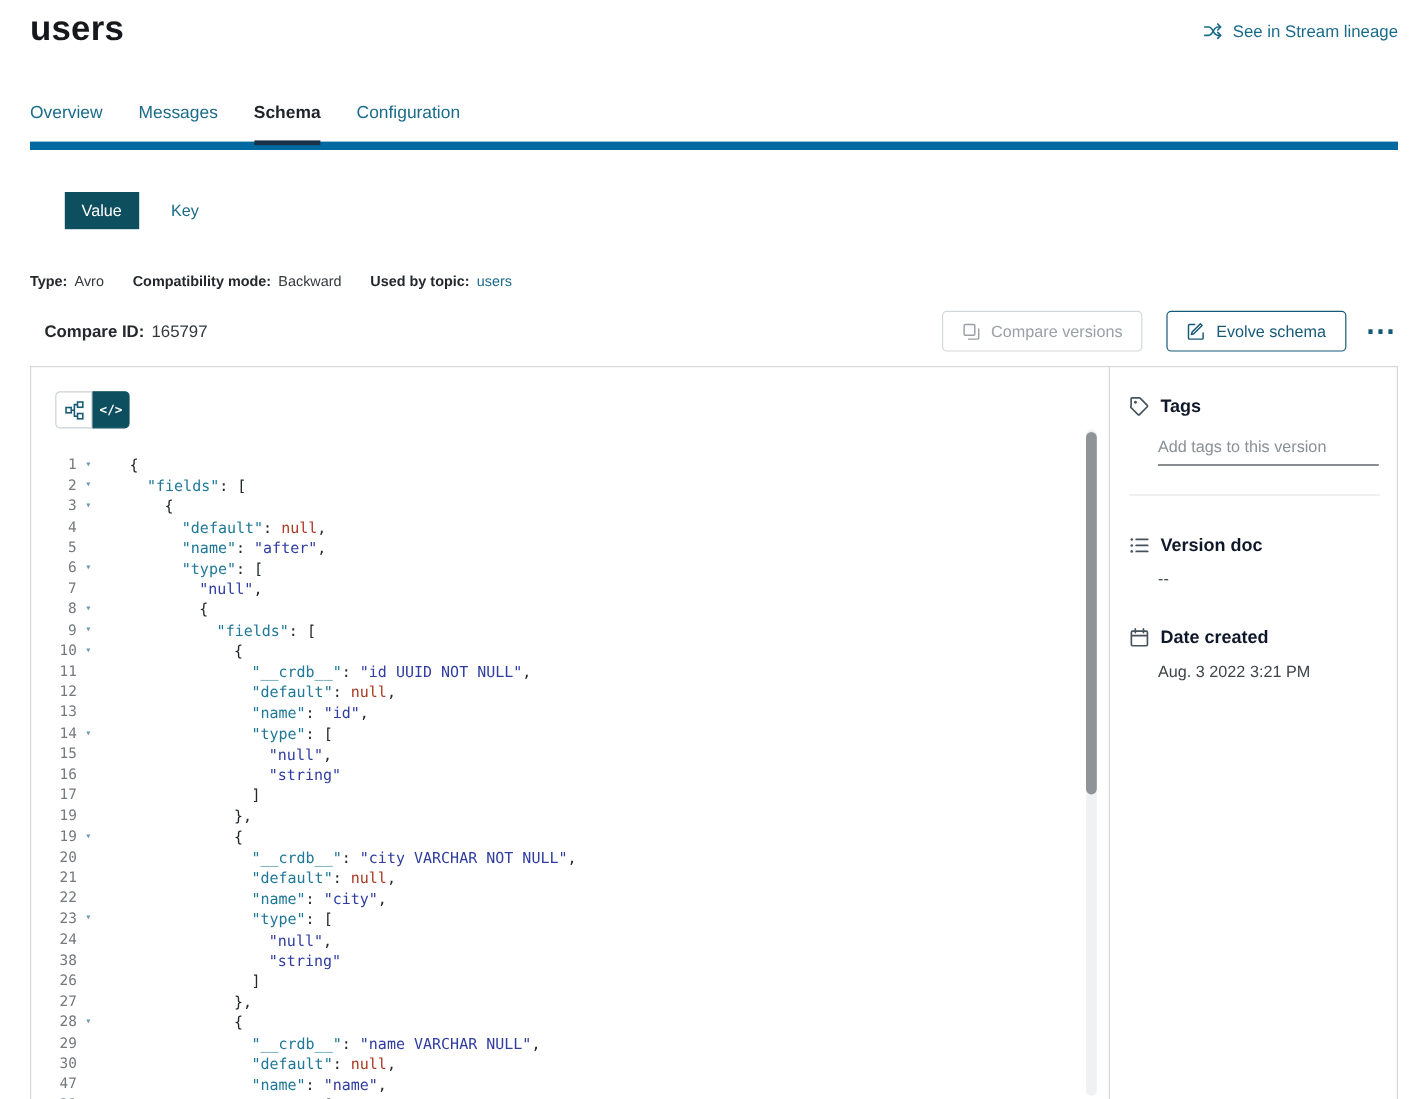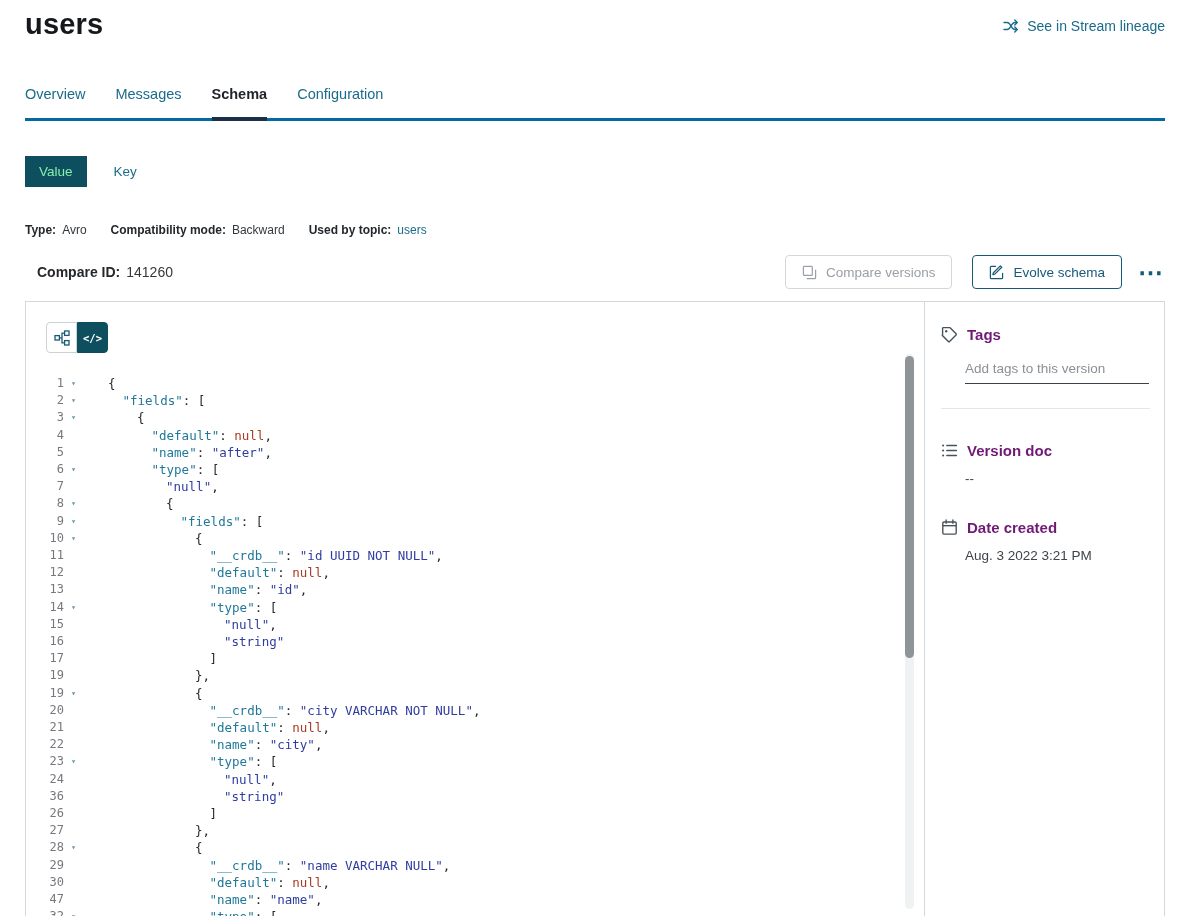--- a/index.html
+++ b/index.html
@@ -11,27 +11,27 @@
   }
   .page { padding: 0 24px 0 25px; }
 
   
   .top { display: flex; justify-content: space-between; align-items: flex-start; padding-top: 8px; }
   h1 { font-size: 29px; font-weight: 700; color: #16181c; letter-spacing: .2px; }
   .lineage { display: flex; align-items: center; gap: 8px; color: var(--accent-link); font-size: 14px; font-weight: 500; margin-top: 9px; cursor: pointer; }
   .lineage .icn { display: flex; margin-top: 1px; }
 
   
-  .tabs { display: flex; gap: 30px; margin-top: 45px; border-bottom: 3px solid #0369a1; }
+  .tabs { display: flex; gap: 30px; margin-top: 45px; border-bottom: 7px solid #0369a1; }
   .tab { font-size: 14.5px; color: var(--accent-link); padding-bottom: 15px; margin-bottom: -3px; cursor: pointer; }
   .tab.active { color: #1f2329; font-weight: 600; border-bottom: 4px solid var(--tab-active); }
 
   
   .toggle-row { display: flex; align-items: center; gap: 27px; margin-top: 35px; }
-  .btn-value { background: var(--btn-dark); color: #86efac; border: none; border-radius: 0; height: 31px; padding: 0 14px; font-size: 13.5px; font-family: inherit; cursor: pointer; }
+  .btn-value { background: var(--btn-dark); color: #ffffff; border: none; border-radius: 0; height: 31px; padding: 0 14px; font-size: 13.5px; font-family: inherit; cursor: pointer; margin-left: 29px; }
   .btn-key { background: none; border: none; color: var(--accent-link); font-size: 13.5px; font-family: inherit; cursor: pointer; }
 
   
   .meta-row { display: flex; gap: 24px; margin-top: 36px; font-size: 12px; align-items: center; }
   .meta-item { display: flex; gap: 6px; }
   .meta-label { font-weight: 700; color: #24282c; }
   .meta-value { color: #33383d; }
   .meta-link { color: var(--accent-link); cursor: pointer; }
 
   
@@ -60,21 +60,21 @@
   .tok-k { color: var(--tok-key); }
   .tok-s { color: var(--tok-str); }
   .tok-u { color: var(--tok-null); }
   .tok-p { color: var(--tok-plain); }
 
   .scroll-track { position: absolute; top: 52px; bottom: 8px; right: 10px; width: 9px; background: #f0f1f2; border-radius: 5px; }
   .scroll-thumb { position: absolute; top: 2px; left: 0; width: 9px; height: 302px; background: #8f9499; border-radius: 5px; cursor: pointer; }
 
   
   .side-panel { width: 240px; flex: none; border-left: 1px solid #d5d8db; padding: 24px 14px 0 16px; }
-  .side-head { display: flex; align-items: flex-start; gap: 9px; font-size: 15px; font-weight: 600; color: #701a75; }
+  .side-head { display: flex; align-items: flex-start; gap: 9px; font-size: 15px; font-weight: 600; color: #0f172a; }
   .side-icon { color: #47535c; display: flex; }
   .tags-input { display: block; margin: 16px 0 0 24px; width: 184px; border: none; border-bottom: 1px solid #3c4248; font-size: 13.5px; padding: 2px 0 7px; outline: none; color: #2c3136; background: transparent; font-family: inherit; }
   .tags-input::placeholder { color: #8a9095; }
   .side-divider { margin-top: 24px; border-top: 1px solid #e4e6e8; }
   .side-section { margin-top: 33px; }
   .side-value { margin: 12px 0 0 24px; font-size: 13.5px; color: #3f4449; }
 </style>
 </head>
 <body>
 
@@ -118,21 +118,21 @@
     </div>
     <div class="meta-item">
       <span class="meta-label">Used by topic:</span>
       <span class="meta-link">users</span>
     </div>
   </div>
 
   <div class="toolbar-row">
     <div class="schema-id">
       <span class="meta-label">Compare ID:</span>
-      <span class="meta-value">141260</span>
+      <span class="meta-value">165797</span>
     </div>
     <div class="tb-spacer"></div>
     <button class="btn-outline btn-compare">
       <span style="display:flex;">
         <svg width="15" height="15" viewBox="0 0 16 16" fill="none" stroke="currentColor" stroke-width="1.3" stroke-linejoin="round">
           <rect x="1.5" y="1.5" width="9.5" height="9.5" rx="1"></rect>
           <path d="M5 14.5h8.5a1 1 0 0 0 1-1V5"></path>
         </svg>
       </span>
       <span>Compare versions</span>
@@ -186,21 +186,21 @@
           <div class="code-line"><span class="line-num">15</span><span class="fold"></span><span class="code-text" style="padding-left: 141px;"><span class="tok-s">"null"</span><span class="tok-p">,</span></span></div>
           <div class="code-line"><span class="line-num">16</span><span class="fold"></span><span class="code-text" style="padding-left: 141px;"><span class="tok-s">"string"</span></span></div>
           <div class="code-line"><span class="line-num">17</span><span class="fold"></span><span class="code-text" style="padding-left: 126.5px;"><span class="tok-p">]</span></span></div>
           <div class="code-line"><span class="line-num">19</span><span class="fold"></span><span class="code-text" style="padding-left: 112px;"><span class="tok-p">},</span></span></div>
           <div class="code-line"><span class="line-num">19</span><span class="fold">▾</span><span class="code-text" style="padding-left: 112px;"><span class="tok-p">{</span></span></div>
           <div class="code-line"><span class="line-num">20</span><span class="fold"></span><span class="code-text" style="padding-left: 126.5px;"><span class="tok-k">"__crdb__"</span><span class="tok-p">: </span><span class="tok-s">"city VARCHAR NOT NULL"</span><span class="tok-p">,</span></span></div>
           <div class="code-line"><span class="line-num">21</span><span class="fold"></span><span class="code-text" style="padding-left: 126.5px;"><span class="tok-k">"default"</span><span class="tok-p">: </span><span class="tok-u">null</span><span class="tok-p">,</span></span></div>
           <div class="code-line"><span class="line-num">22</span><span class="fold"></span><span class="code-text" style="padding-left: 126.5px;"><span class="tok-k">"name"</span><span class="tok-p">: </span><span class="tok-s">"city"</span><span class="tok-p">,</span></span></div>
           <div class="code-line"><span class="line-num">23</span><span class="fold">▾</span><span class="code-text" style="padding-left: 126.5px;"><span class="tok-k">"type"</span><span class="tok-p">: [</span></span></div>
           <div class="code-line"><span class="line-num">24</span><span class="fold"></span><span class="code-text" style="padding-left: 141px;"><span class="tok-s">"null"</span><span class="tok-p">,</span></span></div>
-          <div class="code-line"><span class="line-num">36</span><span class="fold"></span><span class="code-text" style="padding-left: 141px;"><span class="tok-s">"string"</span></span></div>
+          <div class="code-line"><span class="line-num">38</span><span class="fold"></span><span class="code-text" style="padding-left: 141px;"><span class="tok-s">"string"</span></span></div>
           <div class="code-line"><span class="line-num">26</span><span class="fold"></span><span class="code-text" style="padding-left: 126.5px;"><span class="tok-p">]</span></span></div>
           <div class="code-line"><span class="line-num">27</span><span class="fold"></span><span class="code-text" style="padding-left: 112px;"><span class="tok-p">},</span></span></div>
           <div class="code-line"><span class="line-num">28</span><span class="fold">▾</span><span class="code-text" style="padding-left: 112px;"><span class="tok-p">{</span></span></div>
           <div class="code-line"><span class="line-num">29</span><span class="fold"></span><span class="code-text" style="padding-left: 126.5px;"><span class="tok-k">"__crdb__"</span><span class="tok-p">: </span><span class="tok-s">"name VARCHAR NULL"</span><span class="tok-p">,</span></span></div>
           <div class="code-line"><span class="line-num">30</span><span class="fold"></span><span class="code-text" style="padding-left: 126.5px;"><span class="tok-k">"default"</span><span class="tok-p">: </span><span class="tok-u">null</span><span class="tok-p">,</span></span></div>
           <div class="code-line"><span class="line-num">47</span><span class="fold"></span><span class="code-text" style="padding-left: 126.5px;"><span class="tok-k">"name"</span><span class="tok-p">: </span><span class="tok-s">"name"</span><span class="tok-p">,</span></span></div>
           <div class="code-line"><span class="line-num">32</span><span class="fold">▾</span><span class="code-text" style="padding-left: 126.5px;"><span class="tok-k">"type"</span><span class="tok-p">: [</span></span></div>
         </div>
 
       <div class="scroll-track">

